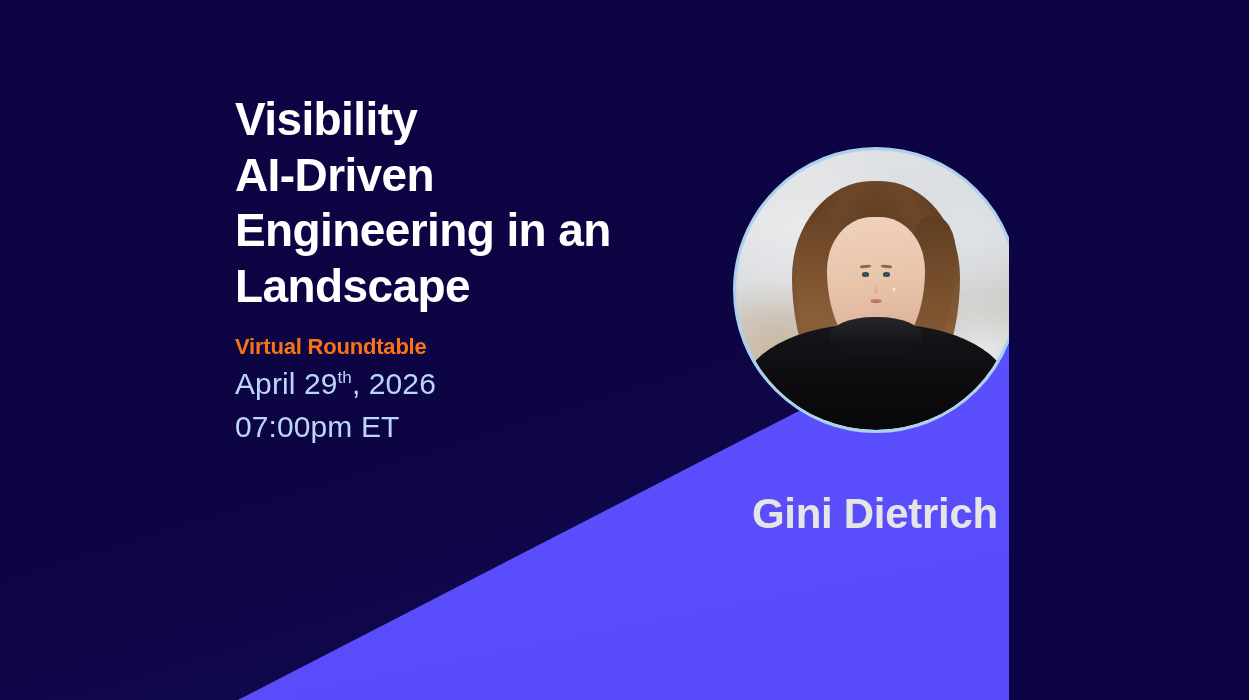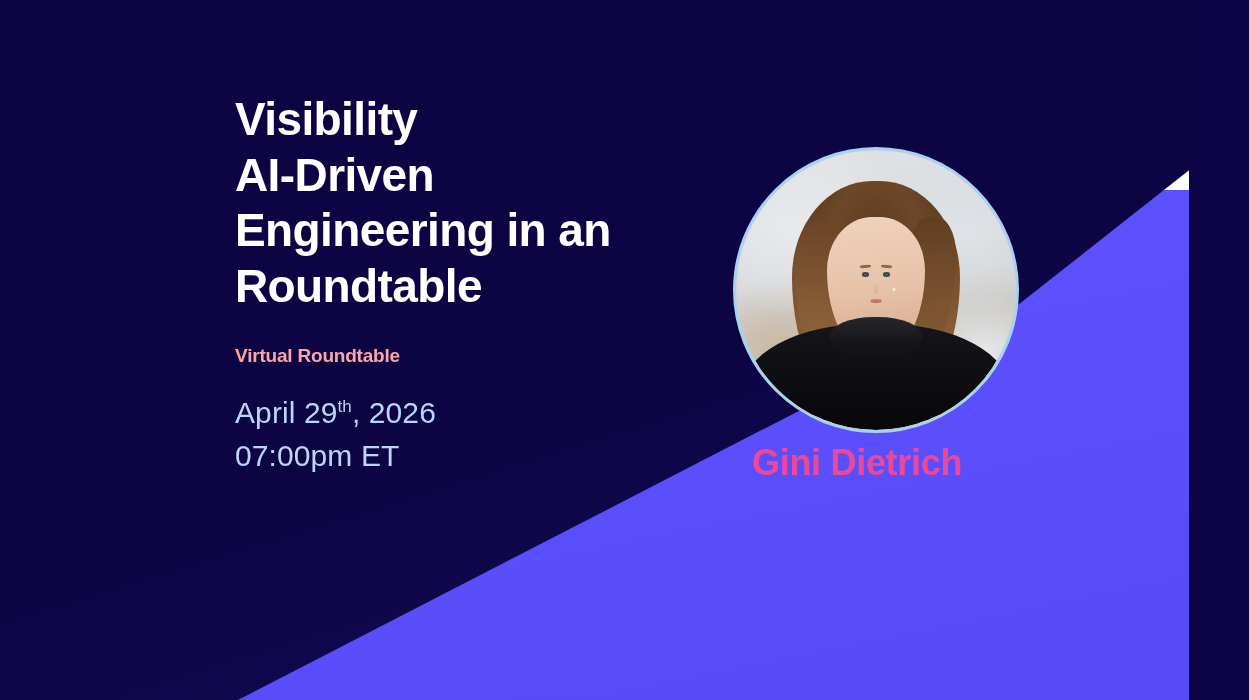--- a/index.html
+++ b/index.html
@@ -5,21 +5,21 @@
 <style>
   * { margin:0; padding:0; box-sizing:border-box; }
   html, body {
     width:1249px; height:700px;
     background:#0d0445;
     font-family:"Liberation Sans", sans-serif;
     overflow:hidden;
   }
   #stage {
     position:relative;
-    width:1189px; height:700px;
+    width:1009px; height:700px;
     background:#0d0445;
     overflow:hidden;
   }
 
   
   #bg-svg {
     position:absolute; inset:0;
     width:1249px; height:700px;
     display:block;
   }
@@ -34,35 +34,35 @@
   #headline {
     color:#ffffff;
     font-size:46px;
     font-weight:700;
     line-height:1.21;
     letter-spacing:-0.6px;
   }
   #headline .hl-line { display:block; white-space:nowrap; }
 
   #subtitle {
-    margin-top:31px;
-    color:#fca5a5;
-    font-size:19px;
+    margin-top:20px;
+    color:#f97316;
+    font-size:22px;
     font-weight:700;
     letter-spacing:-0.2px;
     line-height:1.1;
   }
   .date-line {
     color:#bcd6f8;
     font-size:30px;
     font-weight:400;
     line-height:1.45;
     letter-spacing:0.1px;
   }
-  #date-line-1 { margin-top:24px; }
+  #date-line-1 { margin-top:3px; }
   #date-ordinal {
     font-size:17px;
     vertical-align:super;
     line-height:0;
   }
 
   
   #portrait {
     position:absolute;
     left:733px; top:147px;
@@ -181,23 +181,23 @@
     left:50%; top:-6%;
     width:34%; height:34%;
     transform:translateX(-50%);
     background:linear-gradient(180deg,#26262c 0%,#141418 70%);
     border-radius:48%;
   }
 
   
   #speaker-name {
     position:absolute;
-    left:752px; top:442px;
-    color:#ec4899;
-    font-size:36px;
+    left:752px; top:490px;
+    color:#e5e5e5;
+    font-size:42px;
     font-weight:700;
     letter-spacing:-0.3px;
     white-space:nowrap;
     z-index:7;
   }
 </style>
 </head>
 <body>
 
 <div id="stage">
@@ -221,21 +221,21 @@
 
     <polygon fill="url(#navyGrad)" points="0,0 1249,0 1249,123 1018,305 1014,300 238,700 0,700"></polygon>
   </svg>
 
   <div id="text-block">
 
     <div id="headline">
       <span class="hl-line">Visibility</span>
       <span class="hl-line">AI-Driven</span>
       <span class="hl-line">Engineering in an</span>
-      <span class="hl-line">Roundtable</span>
+      <span class="hl-line">Landscape</span>
     </div>
 
     <div id="subtitle">Virtual Roundtable</div>
 
     <div id="date-line-1" class="date-line">
       <span>April 29</span><span id="date-ordinal">th</span><span>, 2026</span>
     </div>
 
     <div class="date-line">07:00pm ET</div>
   </div>

